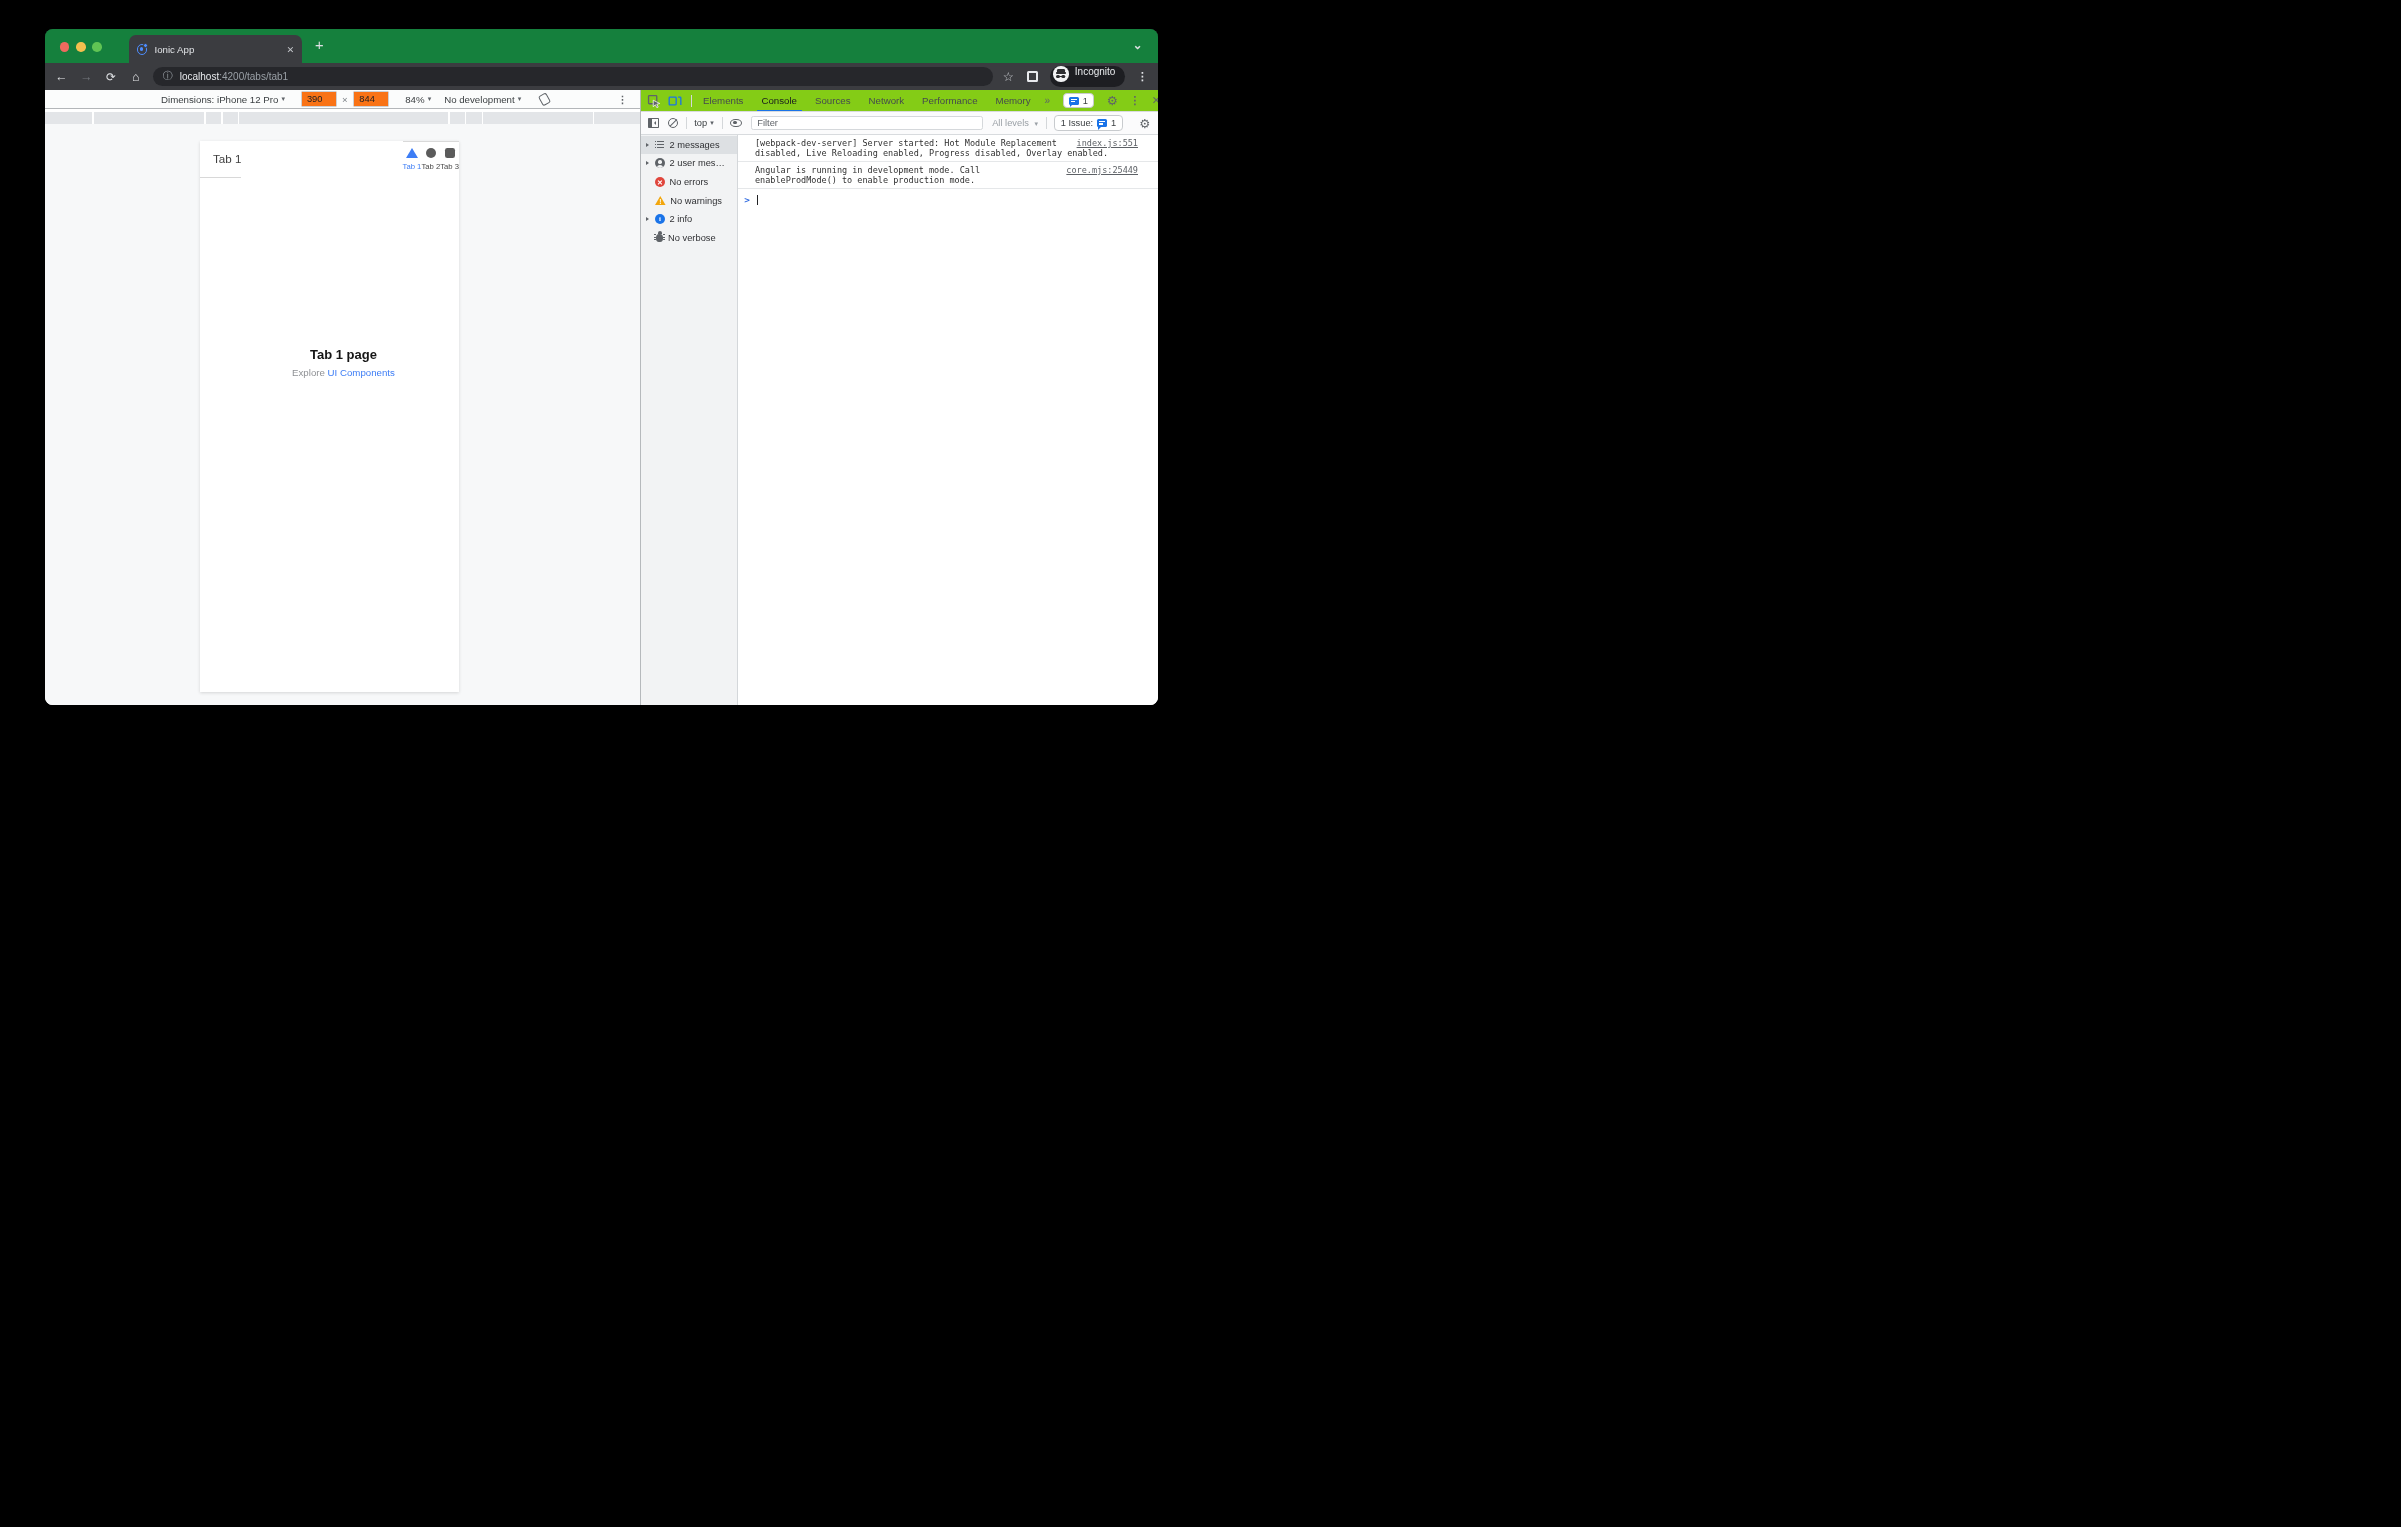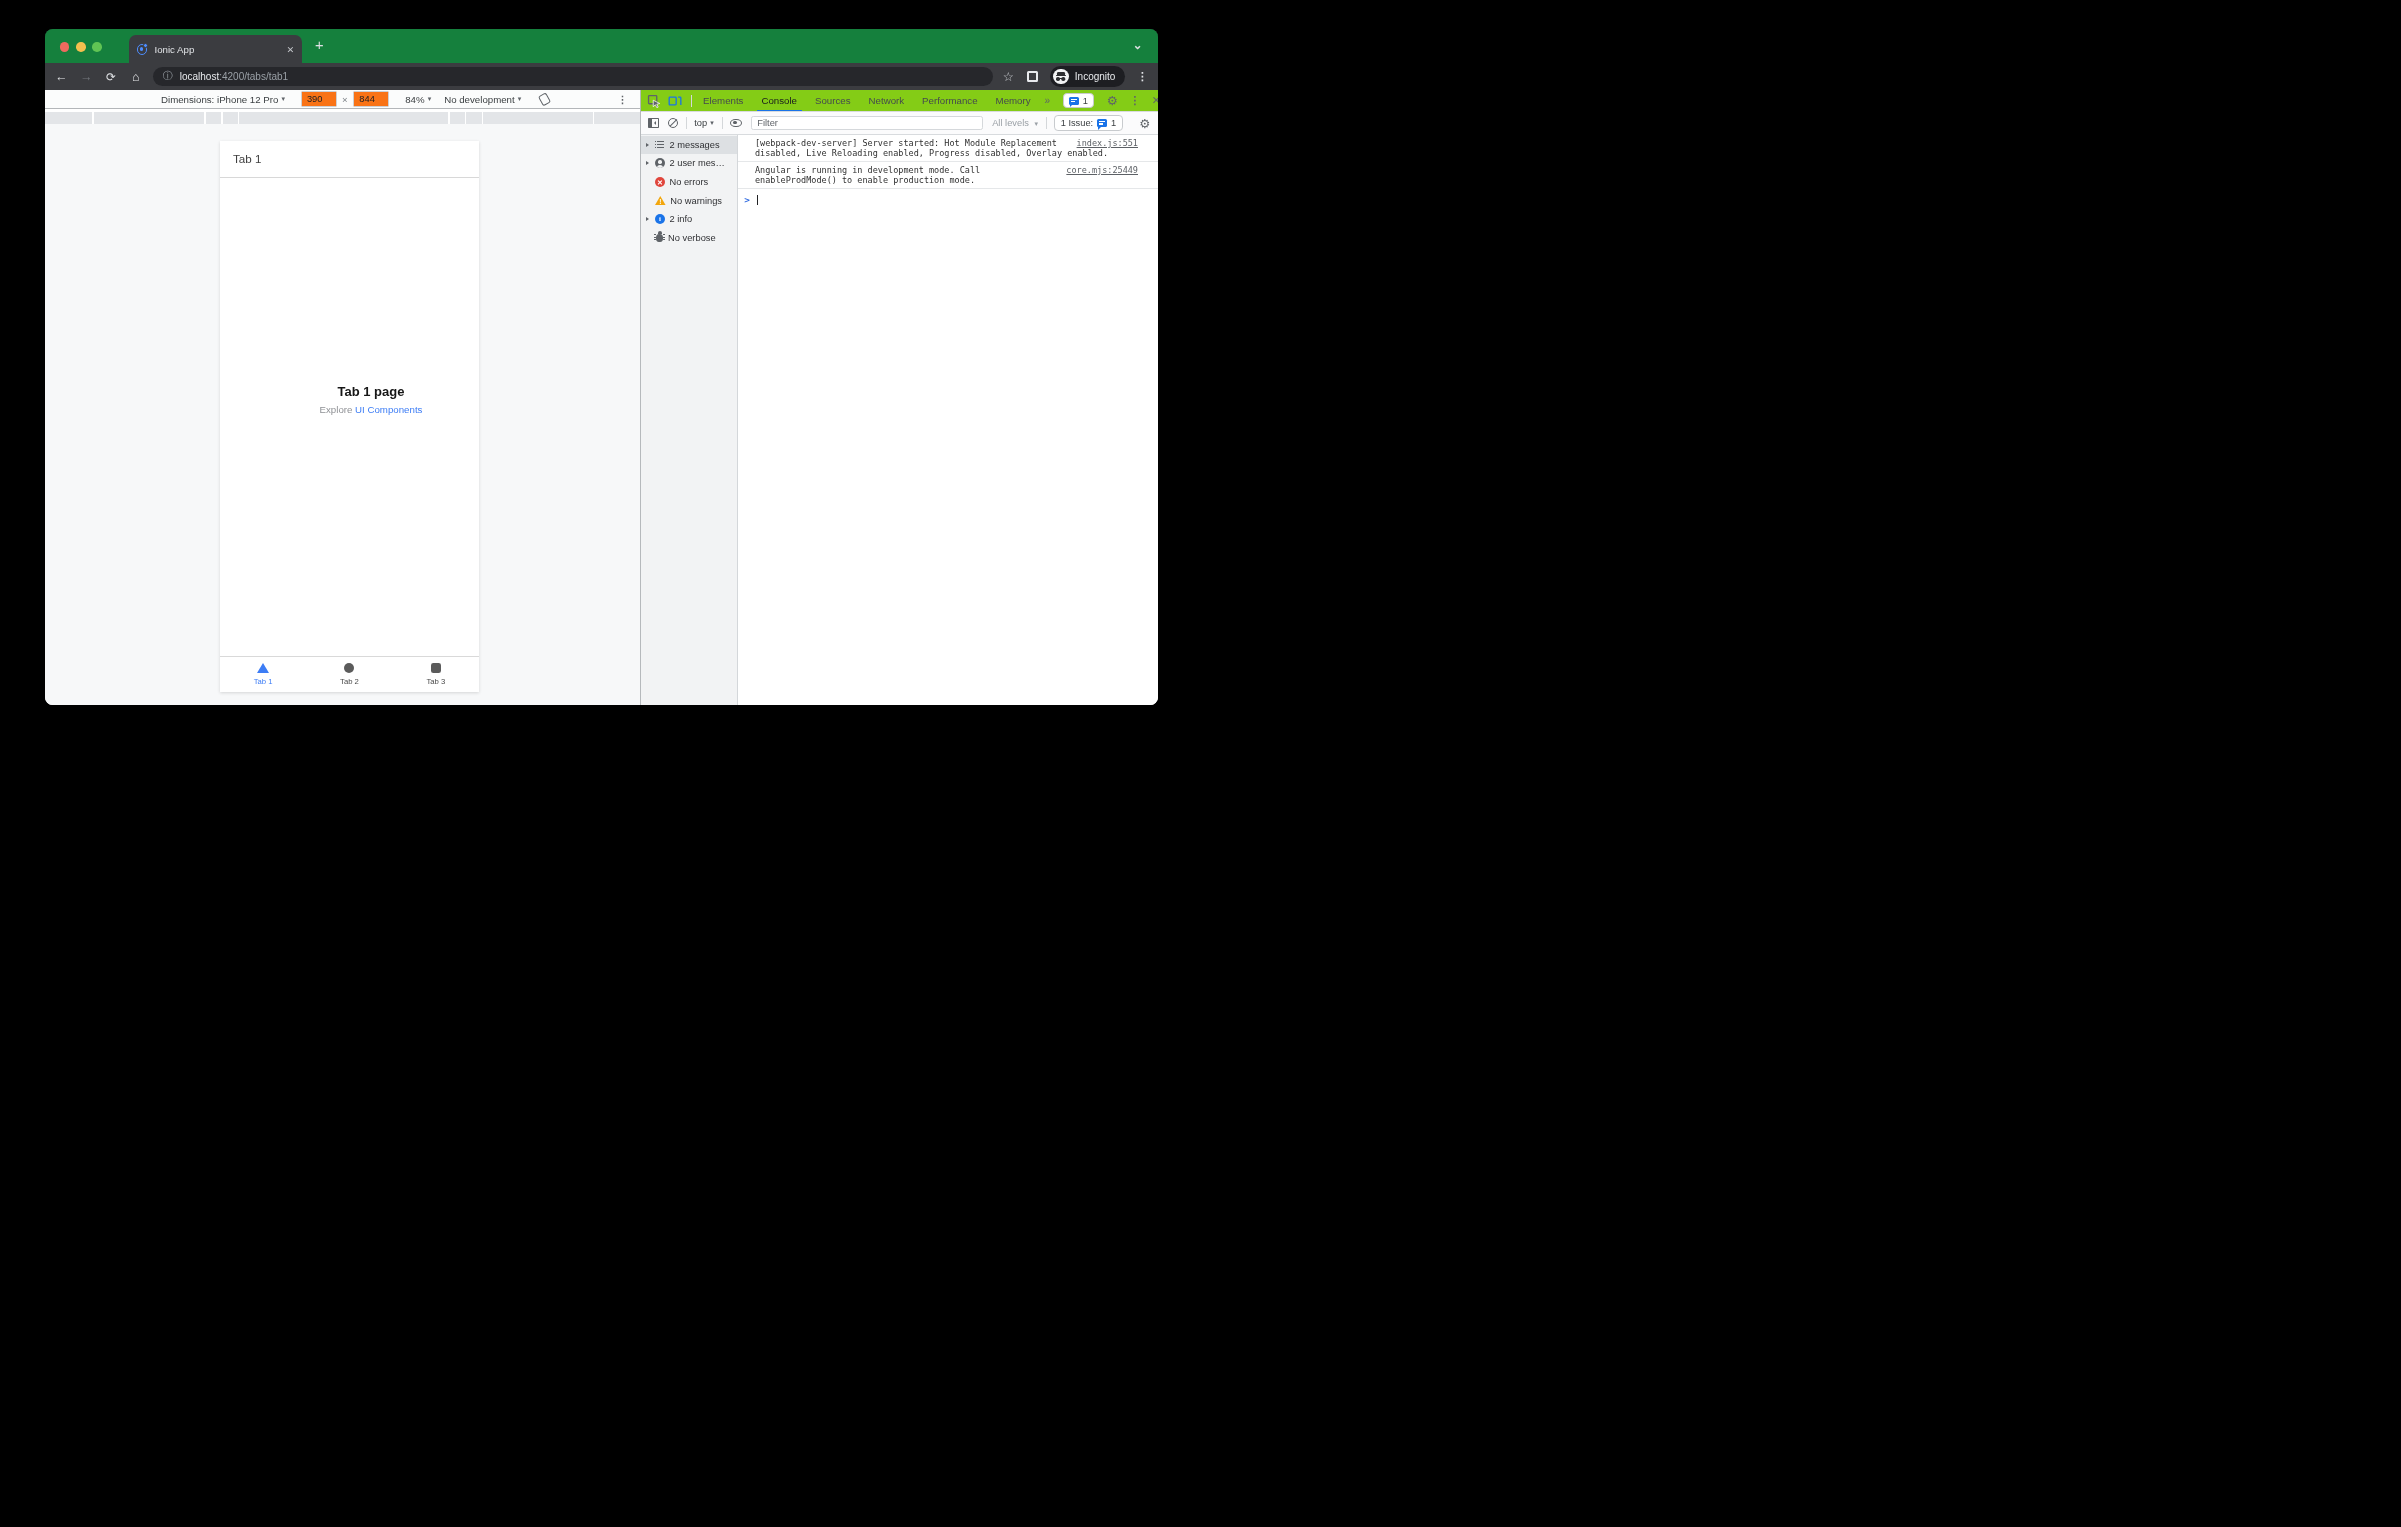--- a/index.html
+++ b/index.html
@@ -35,21 +35,21 @@
   .nav-reload { margin-left:6.2px; font-size:11.6px; }
   .nav-home { margin-left:6.2px; font-size:12.4px; }
   .omnibox { margin-left:8.5px; width:840px; height:19.3px; background:#26272b; border-radius:10px;
     display:flex; align-items:center; padding:0 9.3px; }
   .site-info { color:#9aa0a6; font-size:10px; margin-right:7px; }
   .url-host { color:#e8eaed; font-size:10px; }
   .url-rest { color:#9aa0a6; font-size:10px; }
   .star-ic { color:#c3c7cb; font-size:12.4px; margin-left:9.3px; }
   .panel-ic { width:11.6px; height:11.6px; border:2.3px solid #e8eaed; border-radius:1.5px; margin-left:13px; flex:none; }
   .incog-pill { margin-left:11.6px; height:21px; background:#1d1e22; border-radius:10.8px;
-    display:flex; align-items:center; padding:0 9.3px 0 3.1px; }
+    display:flex; align-items:flex-start; padding:0 9.3px 0 3.1px; }
   .incog-circle { width:15.5px; height:15.5px; border-radius:50%; background:#f2f3f4; position:relative; flex:none; }
   .incog-circle .hat { position:absolute; left:3.9px; top:3.1px; width:7.7px; height:3.1px; background:#2d2e31;
     border-radius:1.2px 1.2px 0 0; }
   .incog-circle .brim { position:absolute; left:2.7px; top:6.2px; width:10px; height:1.4px; background:#2d2e31; border-radius:0.8px; }
   .incog-circle .glasses { position:absolute; left:3.2px; top:8.5px; width:3.6px; height:3.6px; border-radius:50%;
     background:#2d2e31; box-shadow:5.3px 0 0 #2d2e31; }
   .incog-circle .bridge { position:absolute; left:6.2px; top:9.6px; width:3.1px; height:1.1px; background:#2d2e31; }
   .incog-label { color:#e8eaed; font-size:10px; margin-left:6.2px; }
   .kebab { color:#e2e4e7; font-size:10.8px; font-weight:700; letter-spacing:0; }
   .btoolbar .kebab { margin-left:12.4px; }
@@ -68,22 +68,22 @@
   .rotate-ic { width:8.5px; height:10.8px; border:1.5px solid #5f6368; border-radius:2.3px;
     transform:rotate(-30deg); margin-left:18.6px; }
   .dev-toolbar .kebab { color:#5f6368; margin-left:auto; margin-right:12.4px; font-size:10px; }
 
   
   .ruler { height:14.7px; flex:none; background:#fff; position:relative; }
   .ruler span { position:absolute; top:2.7px; bottom:0; background:#e3e5e8; }
 
   
   .canvas { flex:1; position:relative; }
-  .phone { position:absolute; left:175px; top:17px; width:259px; height:551px; background:#fff;
-    box-shadow:0 0.8px 3.1px rgba(0,0,0,.14); display:flex; flex-direction:column;justify-content:center; }
+  .phone { position:absolute; left:155px; top:17px; width:259px; height:551px; background:#fff;
+    box-shadow:0 0.8px 3.1px rgba(0,0,0,.14); display:flex; flex-direction:row;justify-content:center; }
   .phone-header { height:37px; flex:none; border-bottom:0.8px solid #d8d8d8; display:flex; align-items:center;
     padding-left:13px; font-size:11.6px; font-weight:500; color:#3f3f3f; }
   .phone-body { flex:1; position:relative; }
   .phone-center { position:absolute; left:0; right:0; top:206px; text-align:center;padding-left:43px; }
   .pc-title { font-size:13px; font-weight:700; color:#161616; }
   .pc-sub { margin-top:5.4px; font-size:9.7px; }
   .pc-sub .gray { color:#8f9195; }
   .pc-sub .link { color:#3d7df5; }
   .phone-tabbar { height:36px; flex:none; border-top:0.8px solid #d9d9d9; display:flex; }
   .ptab { flex:1; display:flex; flex-direction:column; align-items:center; padding-top:6.2px; }

